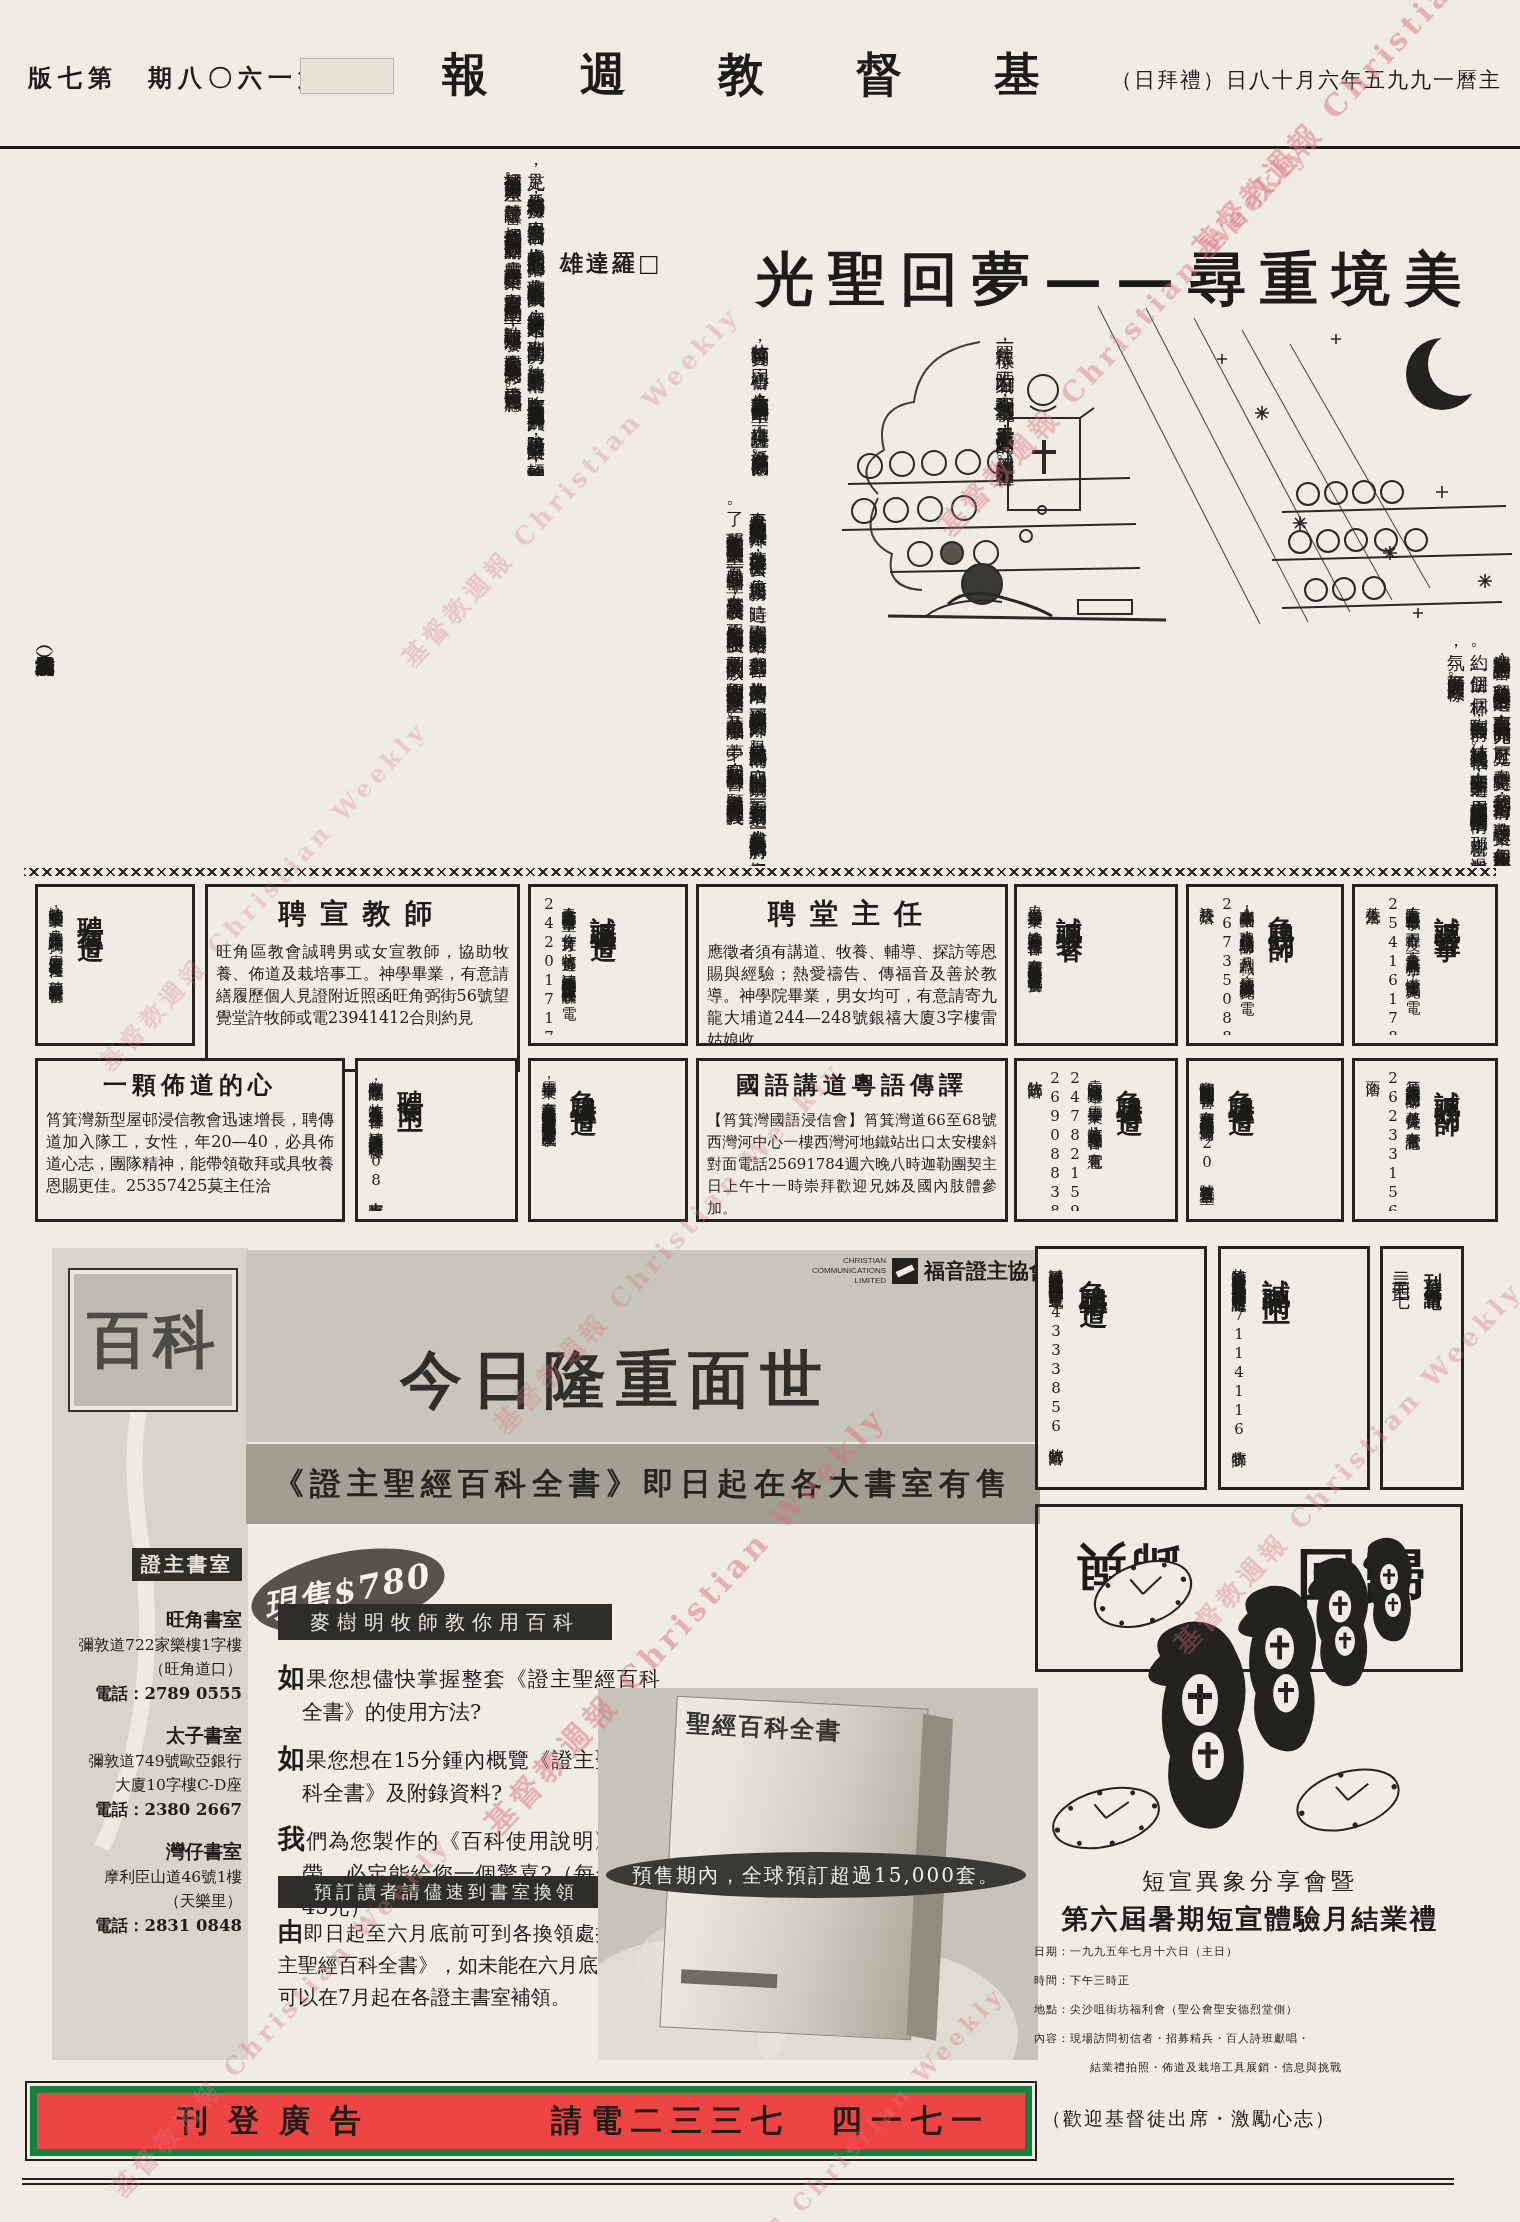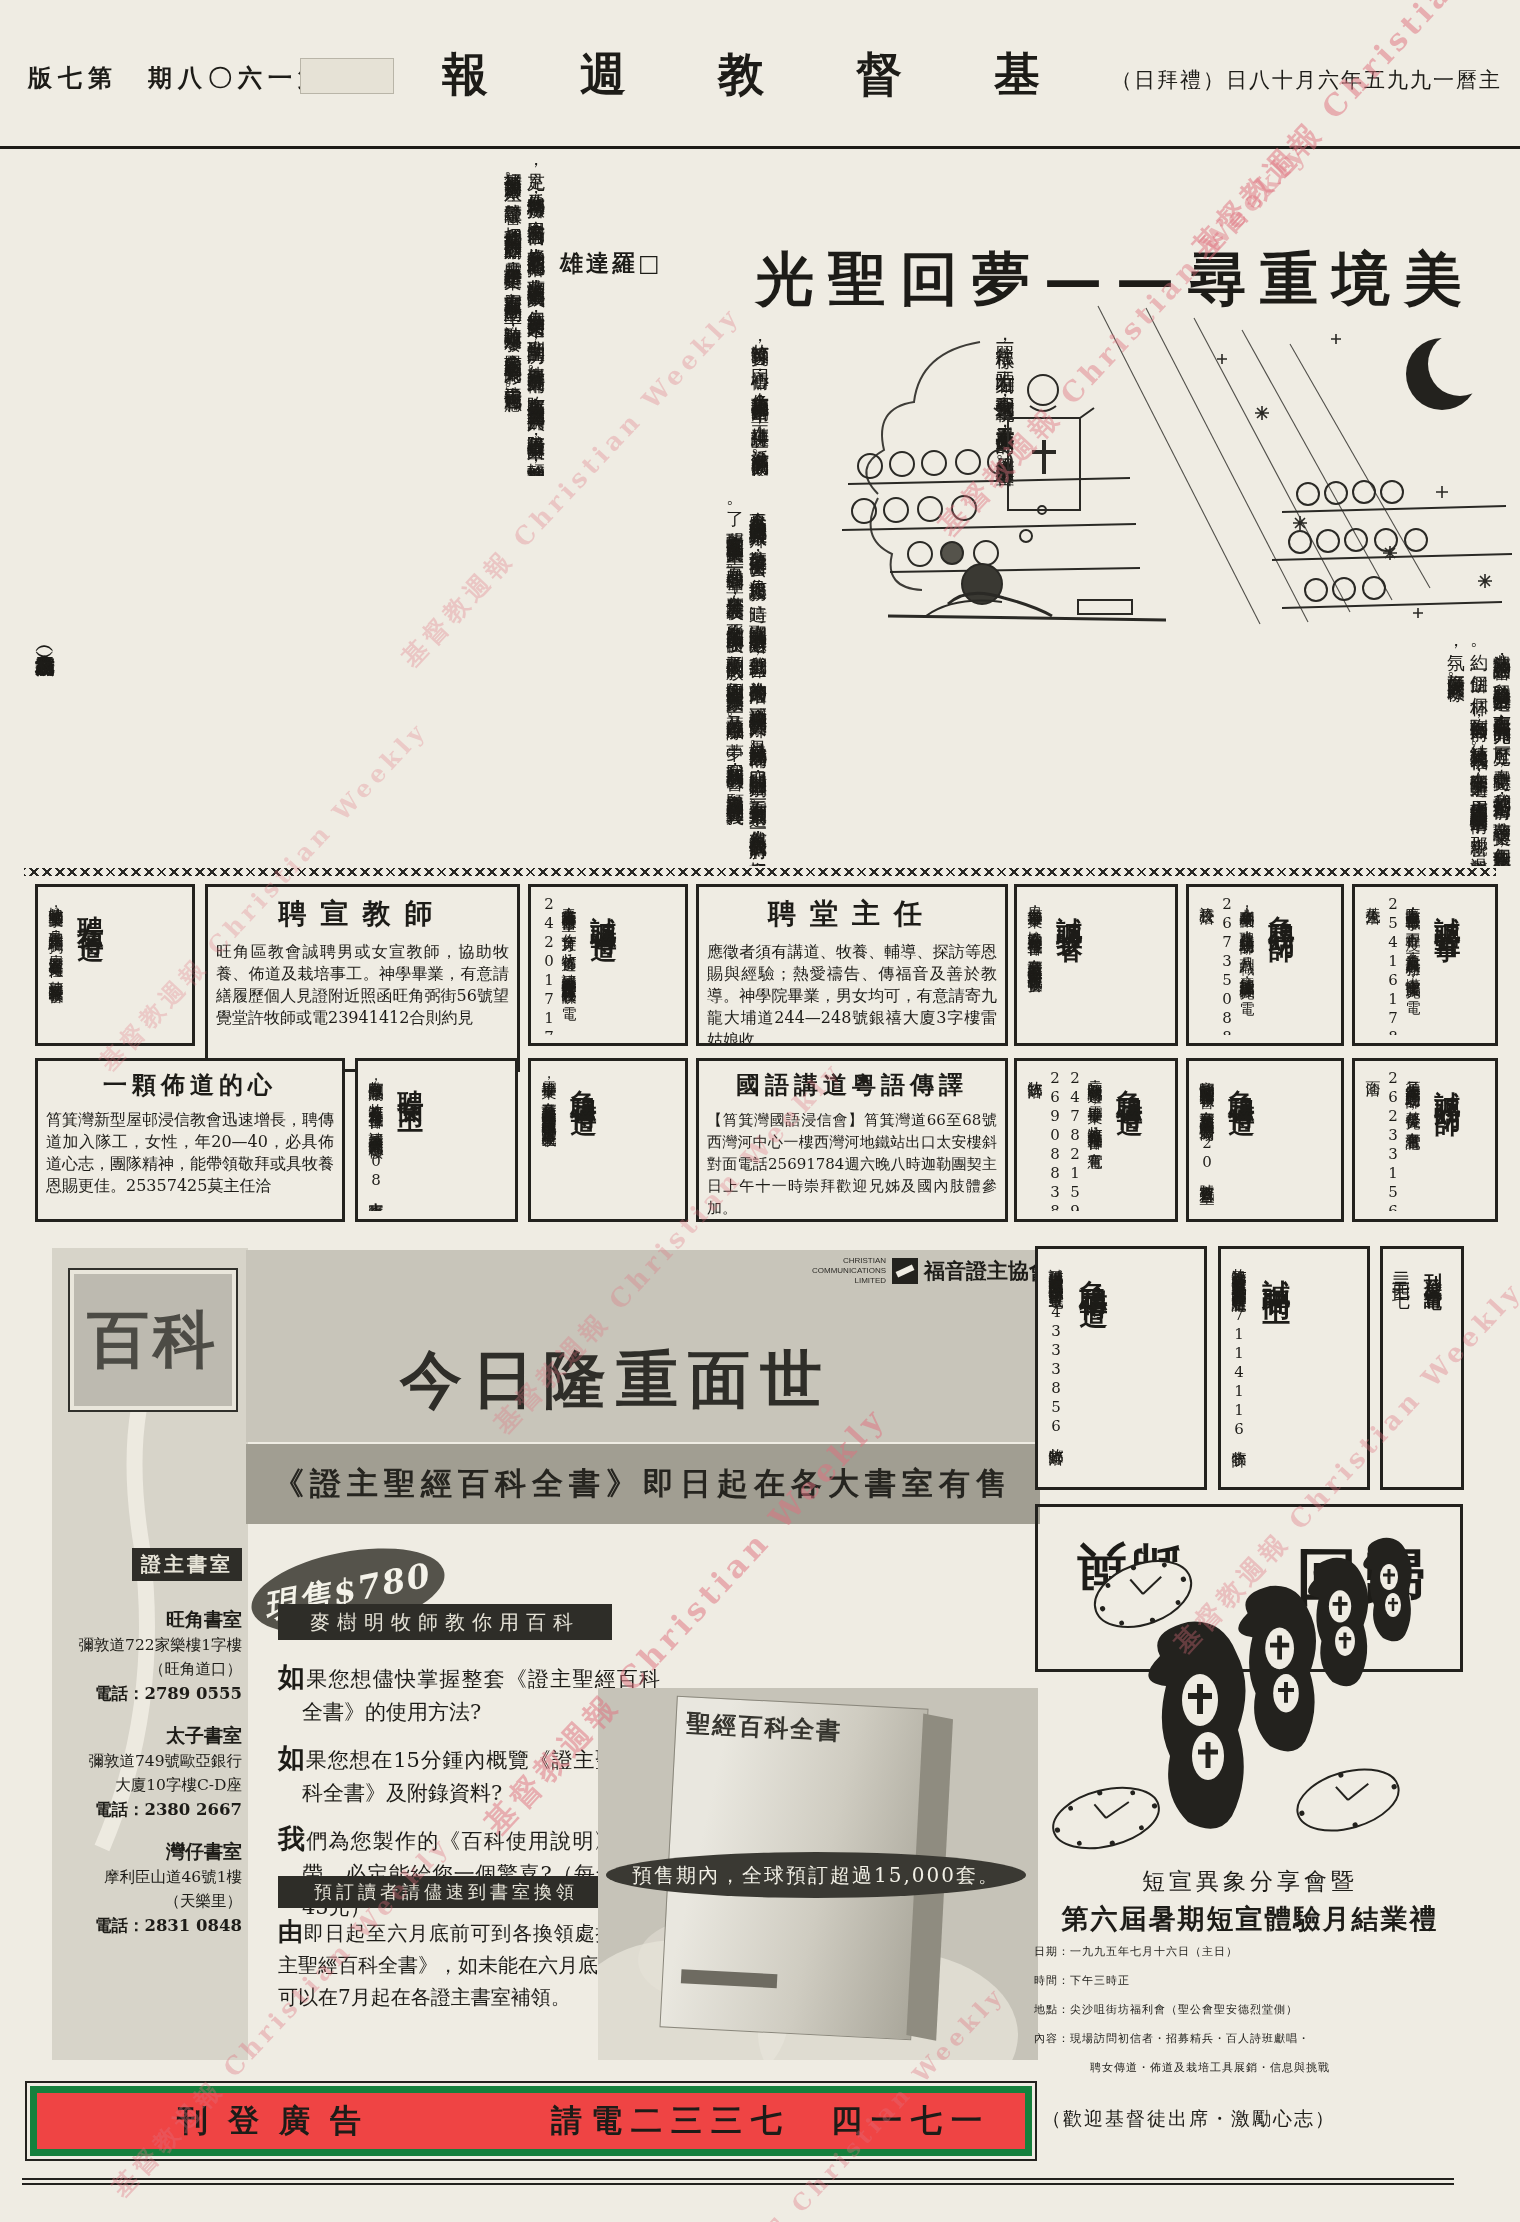--- a/index.html
+++ b/index.html
@@ -437,21 +437,21 @@
     </svg>
   </div>
 
   <div class="abs" id="event">
     <div id="event-l1">短宣異象分享會暨</div>
     <div id="event-l2">第六屆暑期短宣體驗月結業禮</div>
     <div class="event-d">日期：一九九五年七月十六日（主日）</div>
     <div class="event-d">時間：下午三時正</div>
     <div class="event-d">地點：尖沙咀街坊福利會（聖公會聖安德烈堂側）</div>
     <div class="event-d">內容：現場訪問初信者・招募精兵・百人詩班獻唱・</div>
-    <div class="event-d ind">聘女傳道・佈道及栽培工具展銷・信息與挑戰</div>
+    <div class="event-d ind">結業禮拍照・佈道及栽培工具展銷・信息與挑戰</div>
   </div>
   <div class="abs" id="event-welcome">（歡迎基督徒出席・激勵心志）</div>
 
   <div class="abs" id="banner">
     <div id="banner-left">刊登廣告</div>
     <div id="banner-right">請電二三三七　四一七一</div>
   </div>
   <div class="abs" id="bottom-rule"></div>
 
 </div>

